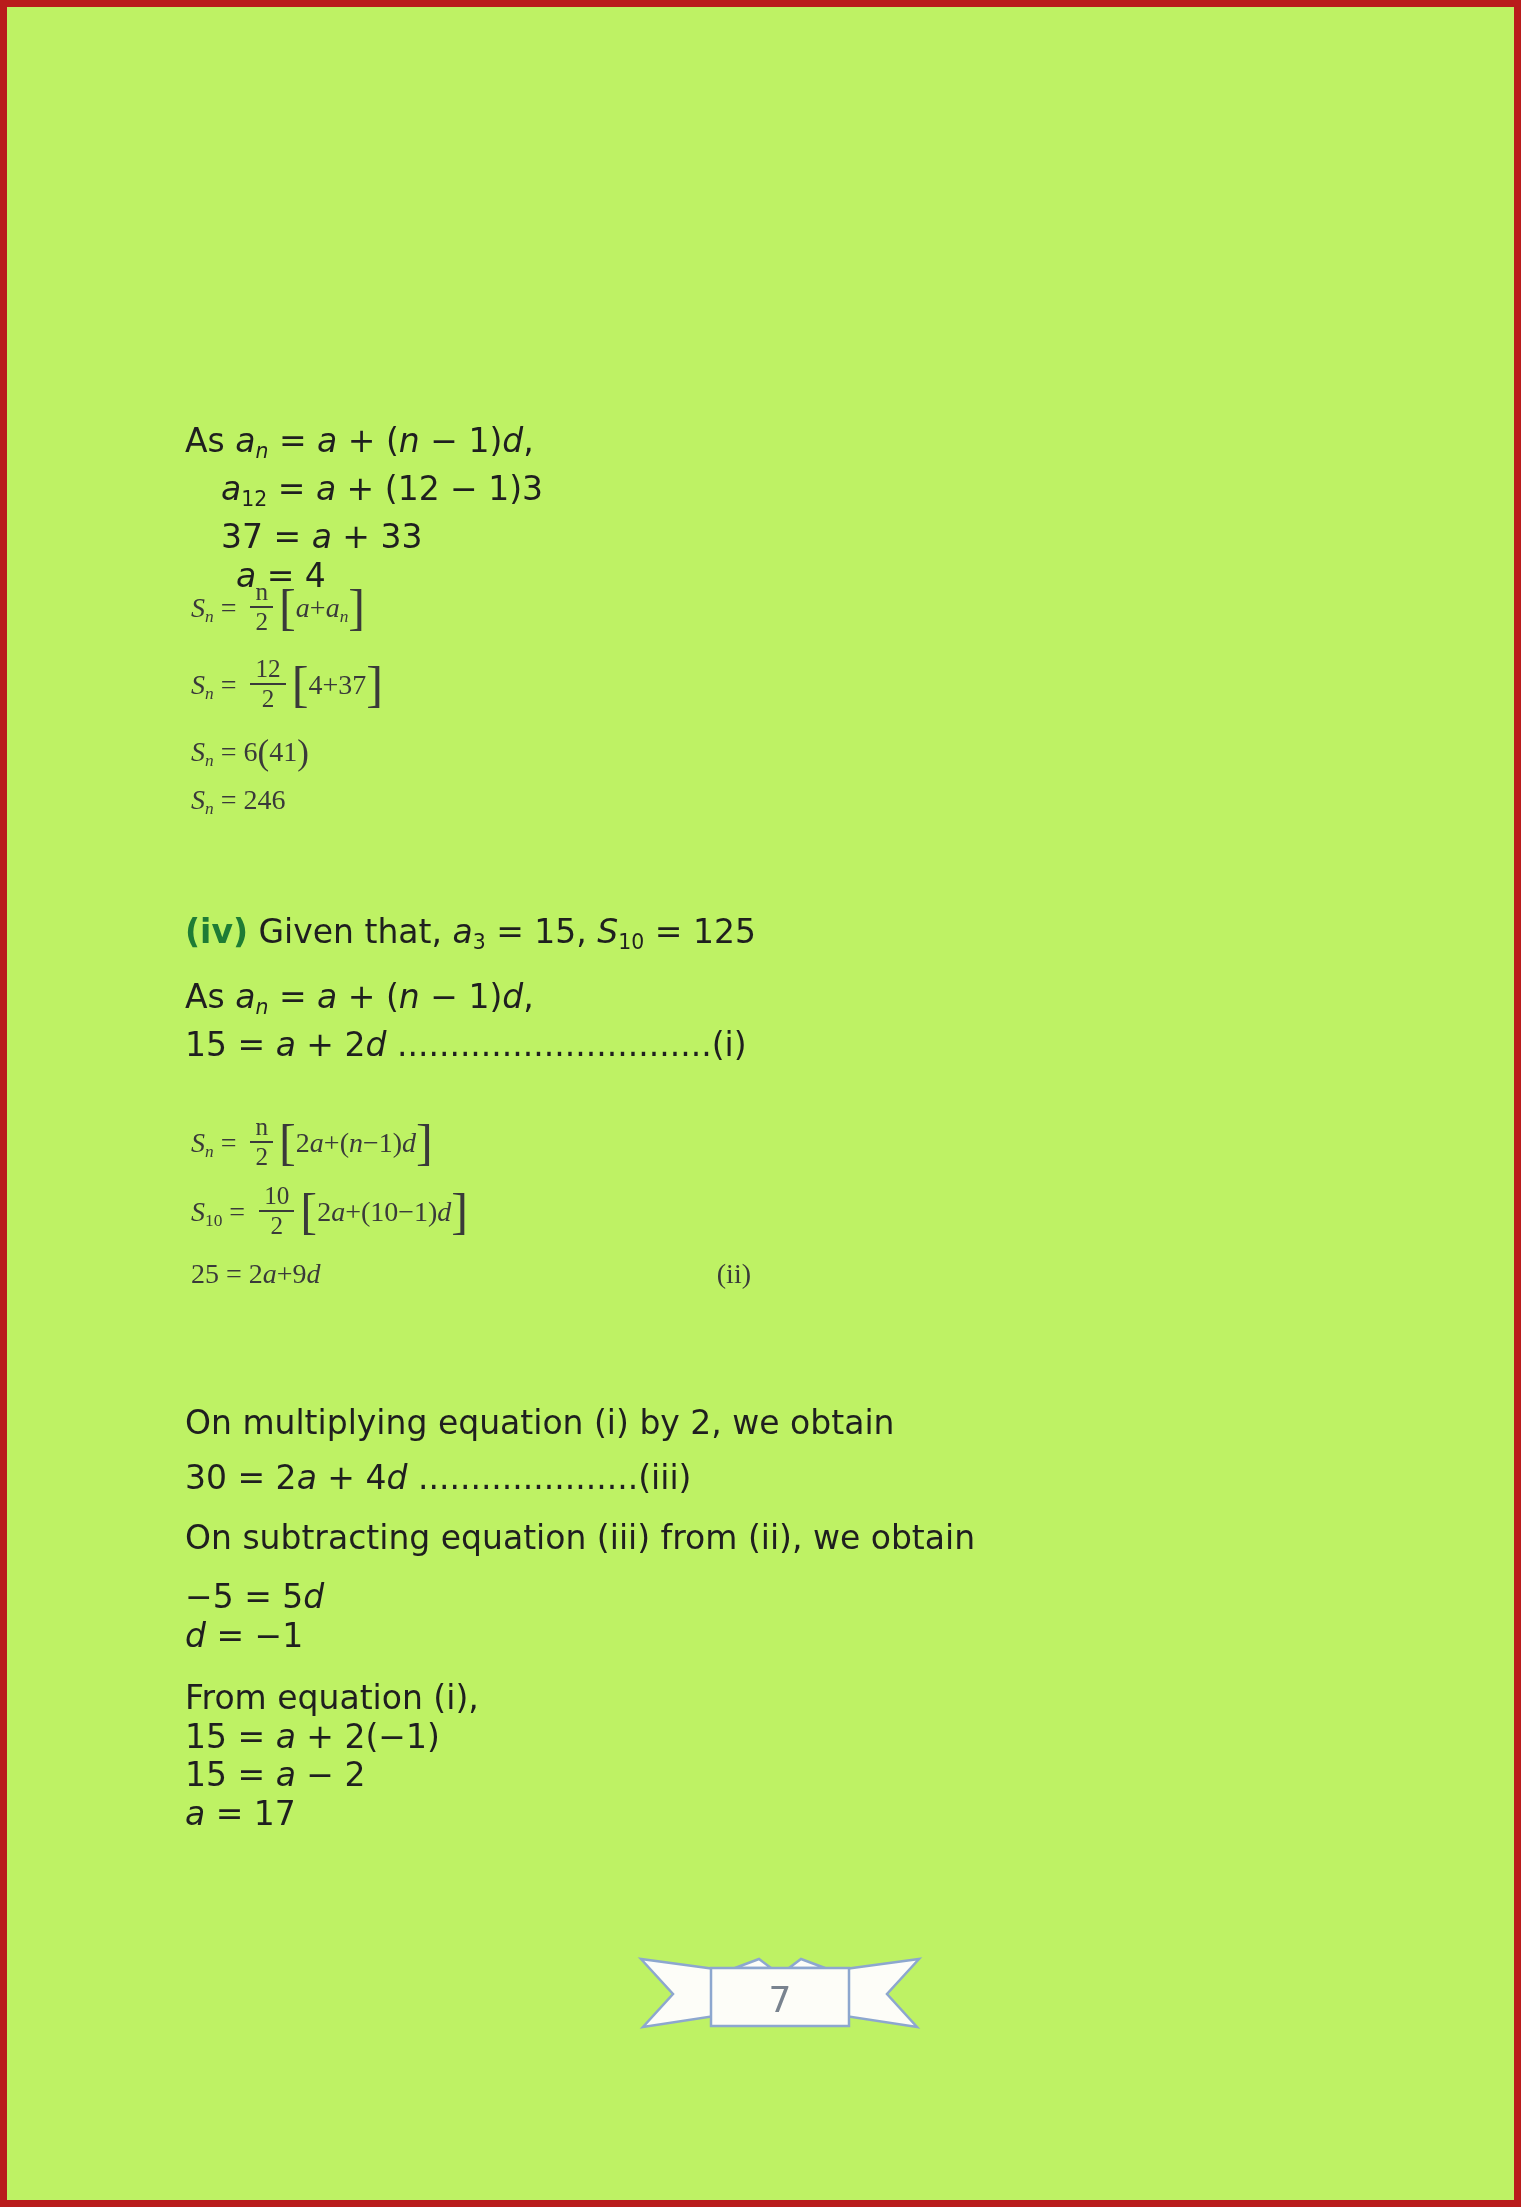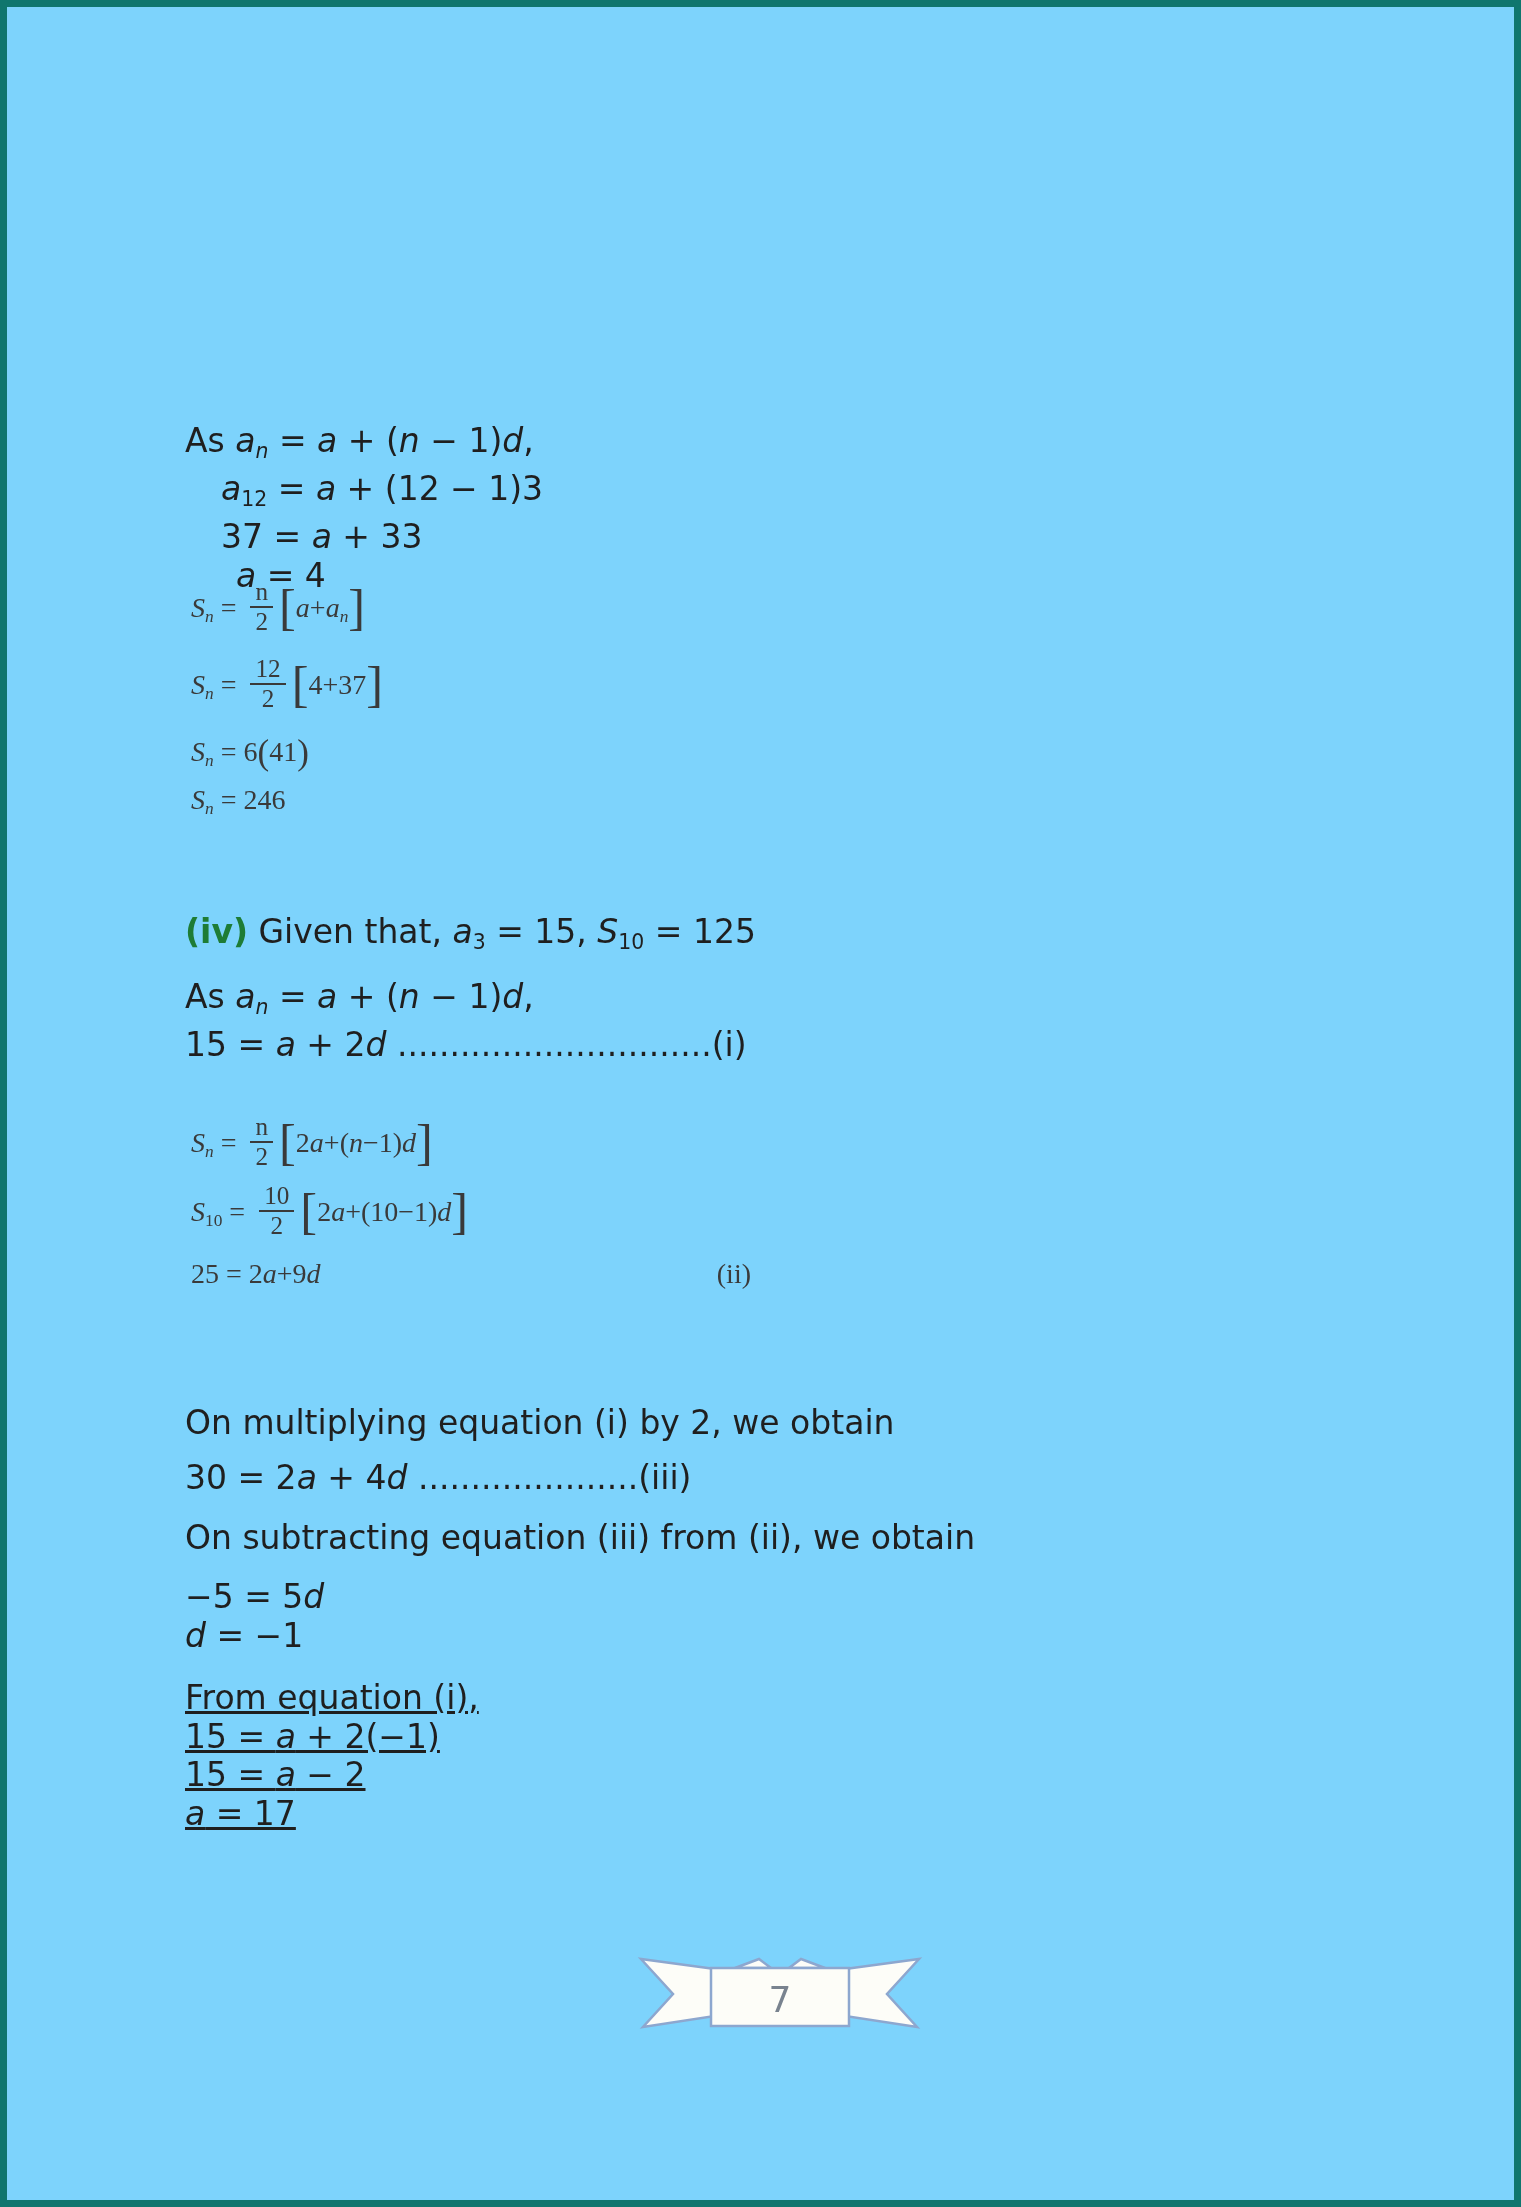--- a/index.html
+++ b/index.html
@@ -2,29 +2,29 @@
 <html><head>
 <meta charset="utf-8">
 <style>
   html,body{margin:0;padding:0;}
   body{
     width:1521px;height:2207px;position:relative;background:#ffffff;
     font-family:"DejaVu Sans","Liberation Sans",sans-serif;
   }
   .page{
     position:absolute;inset:0;box-sizing:border-box;
-    border:7px solid #0f766e;background:#7dd3fc;
+    border:7px solid #b91c1c;background:#bef264;
   }
   .abs{position:absolute;}
 
   
   .tline{
     font-size:33px;line-height:38.5px;color:#1f1f1f;white-space:nowrap;
   }
-  .p5line{line-height:38.6px;text-decoration:underline;}
+  .p5line{line-height:38.6px;}
   .ind36{padding-left:36px;}
   .ind50{padding-left:51px;}
   .i{font-style:italic;}
   .sub{font-size:0.62em;vertical-align:-0.28em;}
   .isub{font-size:0.62em;vertical-align:-0.28em;font-style:italic;}
   .green{color:#1e7c35;font-weight:700;}
 
   
   .eqline{
     font-family:"Liberation Serif","DejaVu Serif",serif;

